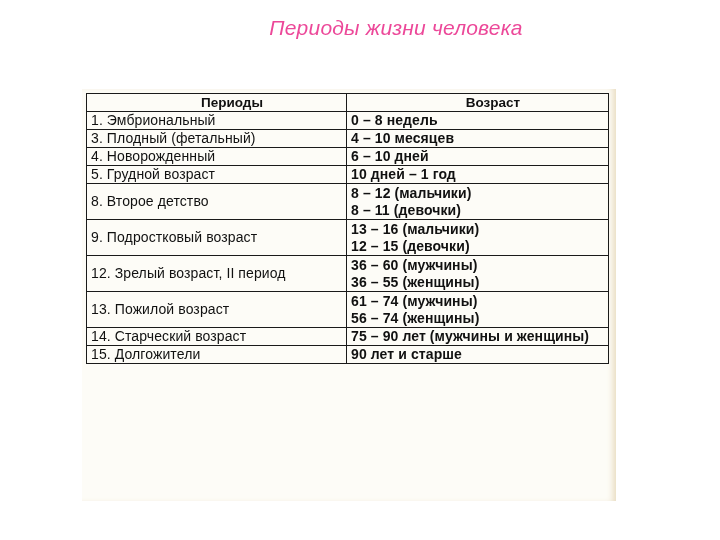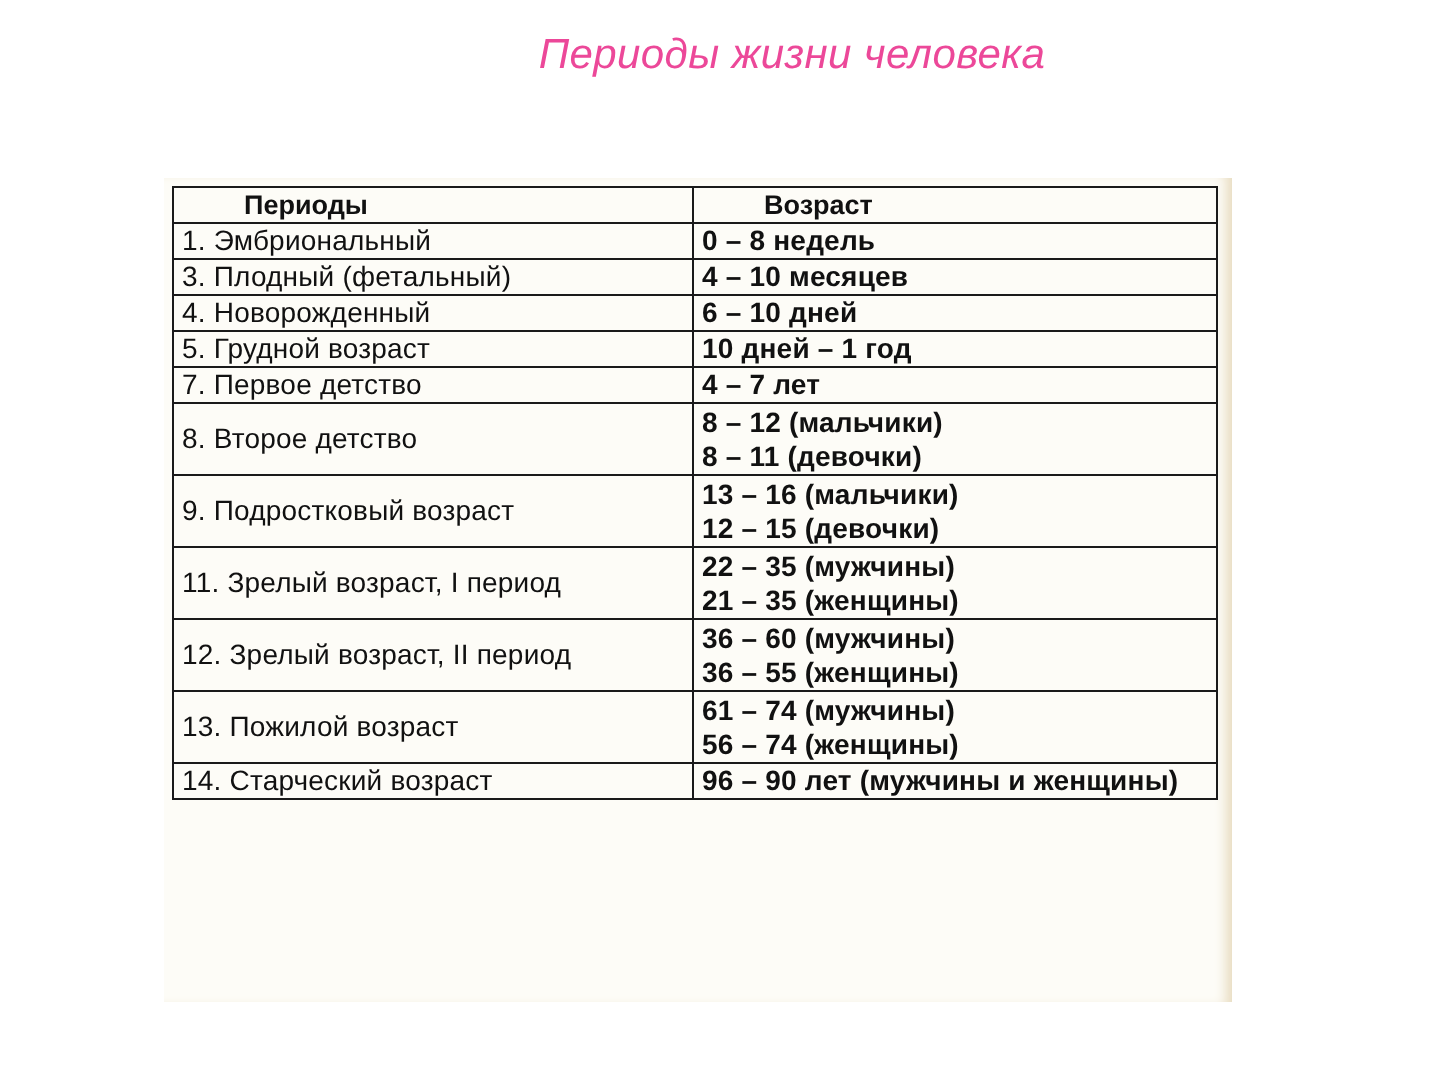--- a/index.html
+++ b/index.html
@@ -50,21 +50,21 @@
     table.periods td, table.periods th {
       border: 1.5px solid #1a1a1a;
       padding: 0 4px;
       vertical-align: middle;
       white-space: nowrap;
       overflow: hidden;
       line-height: 17px;
     }
     table.periods th {
       font-weight: bold;
-      text-align: left;
+      text-align: center;
       height: 17px;
       font-size: 13.5px;
       padding-left: 35px;
     }
     col.c1 { width: 260px; }
     col.c2 { width: 262px; }
     tr.single td { height: 17px; }
     tr.double td { height: 35px; }
     td.age span { display: block; }
     td.period { letter-spacing: 0.1px; }
@@ -106,61 +106,54 @@
         <td class="age">
           <span>6 – 10 дней</span>
         </td>
       </tr>
       <tr class="single">
         <td class="period">5. Грудной возраст</td>
         <td class="age">
           <span>10 дней – 1 год</span>
         </td>
       </tr>
-      <tr class="single">
-        <td class="period">7. Первое детство</td>
-        <td class="age">
-          <span>4 – 7 лет</span>
-        </td>
-      </tr>
       <tr class="double">
         <td class="period">8. Второе детство</td>
         <td class="age">
           <span>8 – 12 (мальчики)</span>
           <span>8 – 11 (девочки)</span>
         </td>
       </tr>
       <tr class="double">
         <td class="period">9. Подростковый возраст</td>
         <td class="age">
           <span>13 – 16 (мальчики)</span>
           <span>12 – 15 (девочки)</span>
-        </td>
-      </tr>
-      <tr class="double">
-        <td class="period">11. Зрелый возраст, I период</td>
-        <td class="age">
-          <span>22 – 35 (мужчины)</span>
-          <span>21 – 35 (женщины)</span>
         </td>
       </tr>
       <tr class="double">
         <td class="period">12. Зрелый возраст, II период</td>
         <td class="age">
           <span>36 – 60 (мужчины)</span>
           <span>36 – 55 (женщины)</span>
         </td>
       </tr>
       <tr class="double">
         <td class="period">13. Пожилой возраст</td>
         <td class="age">
           <span>61 – 74 (мужчины)</span>
           <span>56 – 74 (женщины)</span>
         </td>
       </tr>
       <tr class="single">
         <td class="period">14. Старческий возраст</td>
         <td class="age">
-          <span>96 – 90 лет (мужчины и женщины)</span>
+          <span>75 – 90 лет (мужчины и женщины)</span>
+        </td>
+      </tr>
+      <tr class="single">
+        <td class="period">15. Долгожители</td>
+        <td class="age">
+          <span>90 лет и старше</span>
         </td>
       </tr>
     </tbody>
 </table>
 
 </body></html>

